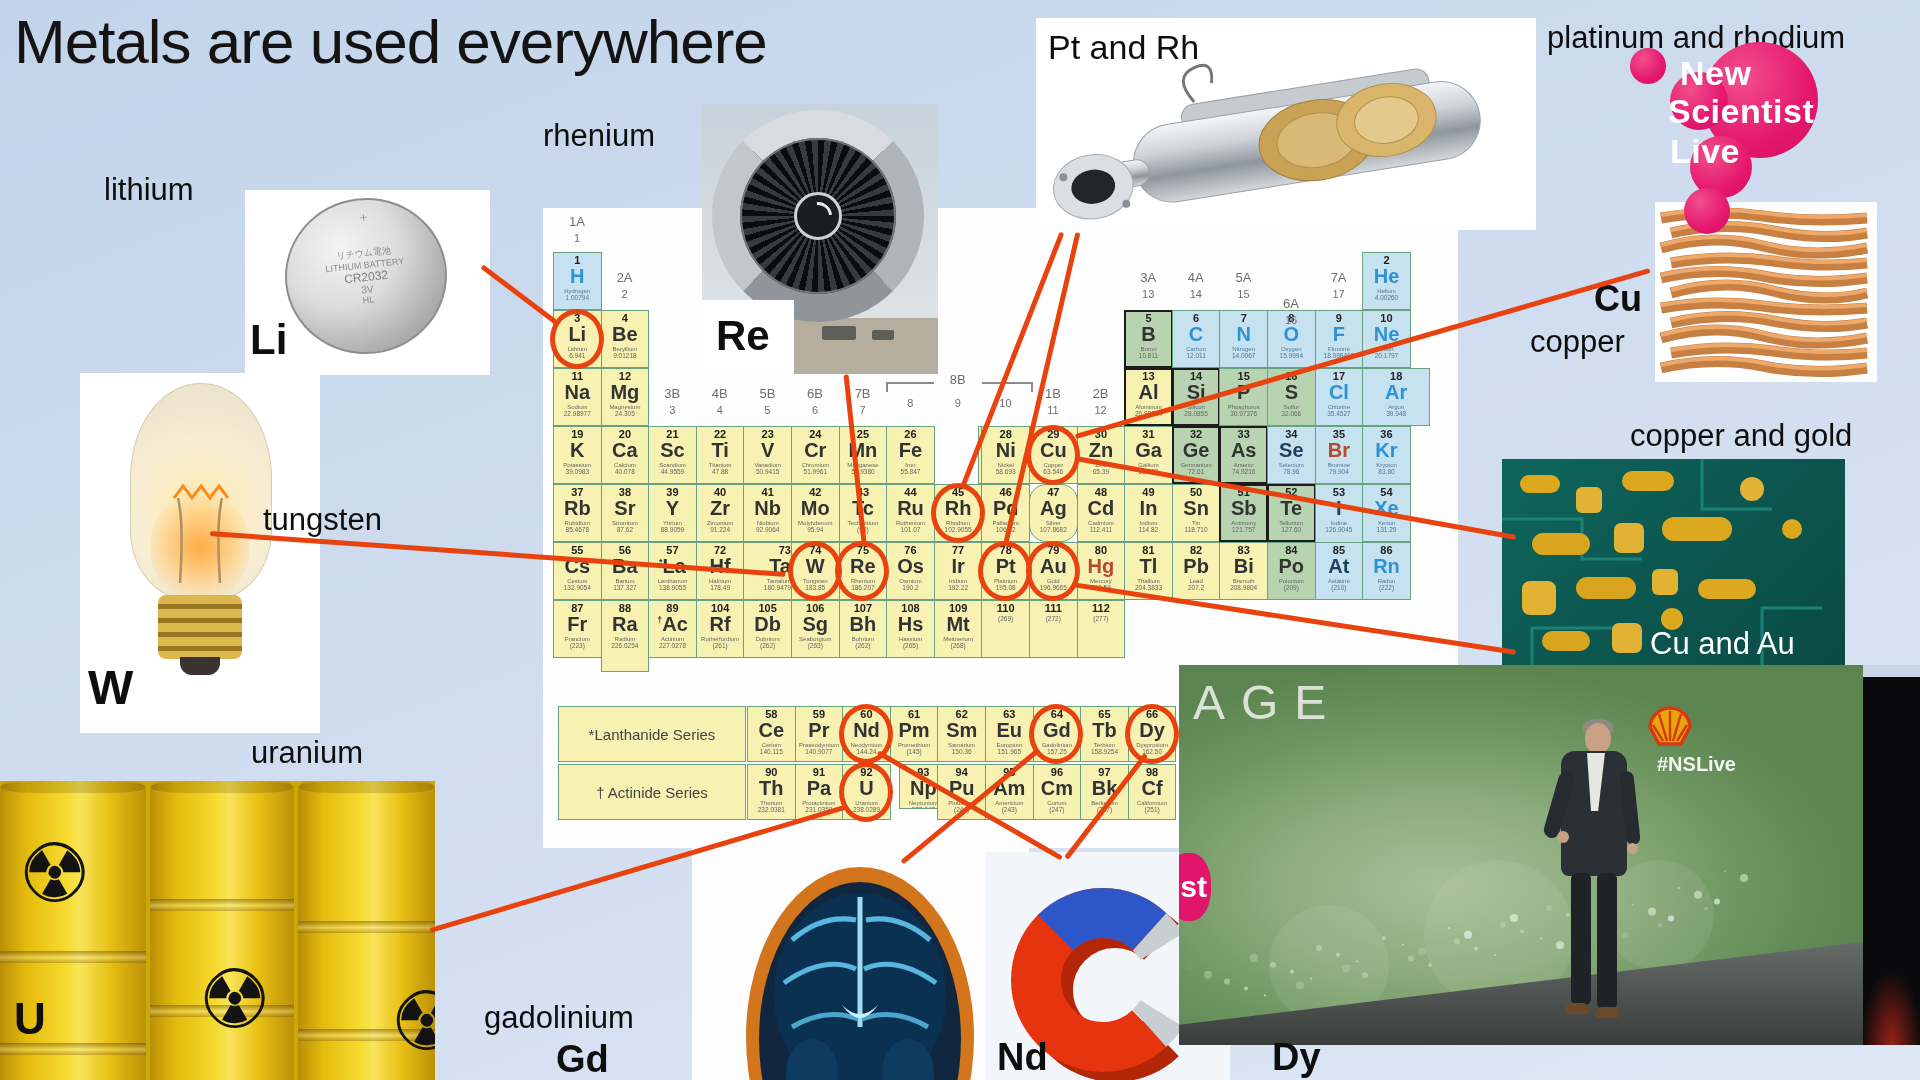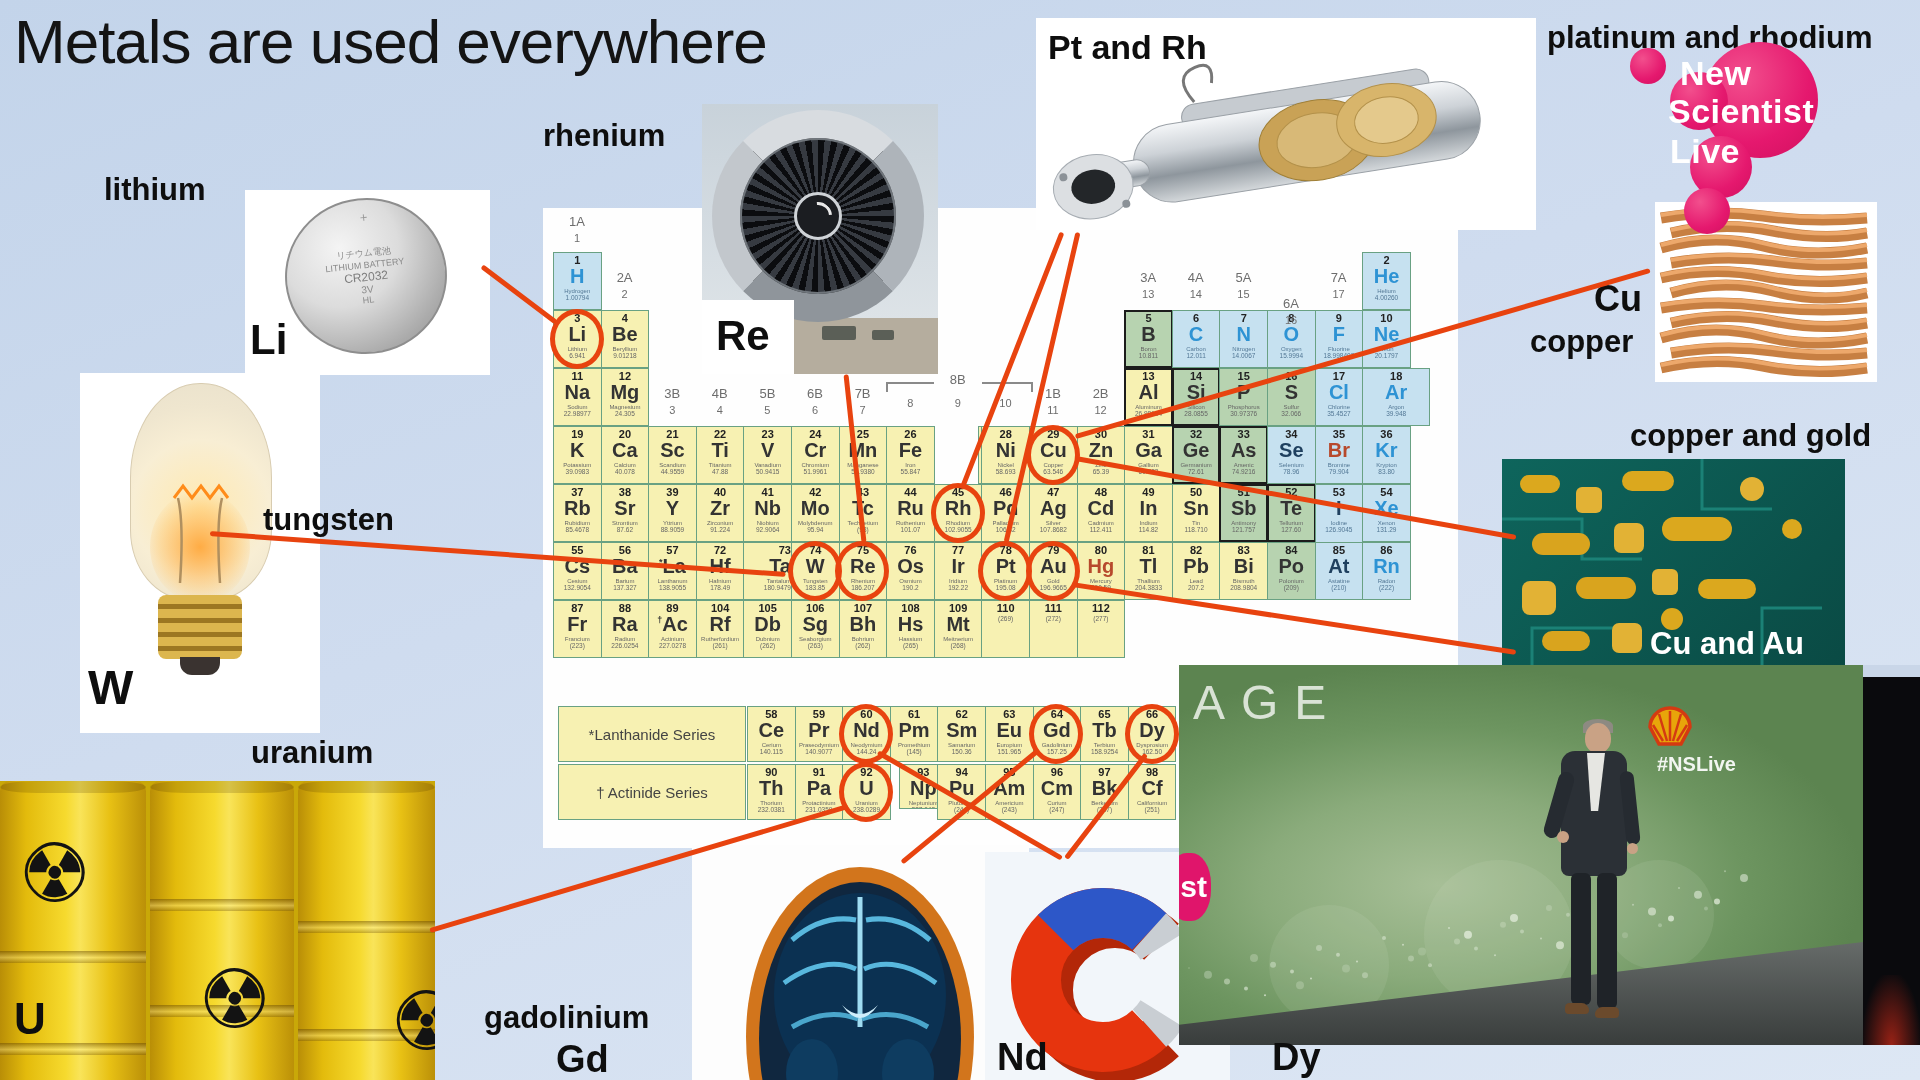--- a/index.html
+++ b/index.html
@@ -1,21 +1,21 @@
 <!DOCTYPE html>
 <html><head>
 <meta charset="utf-8">
 <style>
   html,body{margin:0;padding:0}
   body{width:1920px;height:1080px;overflow:hidden;position:relative;
        font-family:"Liberation Sans",sans-serif;
        background:linear-gradient(160deg,#c3d4ea 0%,#cfdcEF 45%,#dde7f4 100%)}
   .abs{position:absolute}
   .card{position:absolute;background:#fff;z-index:8;overflow:hidden}
-  .lbl{position:absolute;z-index:15;font-weight:bold;color:#0e0e0e;white-space:nowrap}
+  .lbl{position:absolute;z-index:15;font-weight:normal;color:#0e0e0e;white-space:nowrap}
   .biglbl{position:absolute;z-index:15;font-weight:bold;color:#0e0e0e}
   #title{position:absolute;left:14px;top:6px;font-size:62px;font-weight:400;color:#141414;letter-spacing:-1px;z-index:15}
   
   #panel{position:absolute;left:543px;top:208px;width:915px;height:640px;background:#fefefe;z-index:5}
   .tile{position:absolute;box-sizing:border-box;border:1px solid #69a183;text-align:center;overflow:hidden;z-index:6;line-height:1}
   .t-m{background:#f7f1b2}.t-g{background:#b7d3b0}.t-b{background:#c6e1f0}
   .tile .num{display:block;font-size:11px;font-weight:bold;color:#222;margin-top:2px}
   .tile .sym{display:block;font-size:20px;font-weight:bold;color:#333;margin-top:0px}
   .tile .sym sup{font-size:9px}
   .t-b .sym{color:#2e93d4}
@@ -370,21 +370,21 @@
       <span class="sym">Rh</span>
       <span class="nm">Rhodium</span>
       <span class="ms">102.9055</span>
     </div>
     <div class="tile t-m" style="left: 981.4px; top: 484px; width: 48.6px; height: 58px;">
       <span class="num">46</span>
       <span class="sym">Pd</span>
       <span class="nm">Palladium</span>
       <span class="ms">106.42</span>
     </div>
-    <div class="tile t-m" style="left: 1029px; top: 484px; width: 48.6px; height: 58px;">
+    <div class="tile t-m" style="left: 1029px; top: 484px; width: 48.6px; height: 58px; border-radius: 17px;">
       <span class="num">47</span>
       <span class="sym">Ag</span>
       <span class="nm">Silver</span>
       <span class="ms">107.8682</span>
     </div>
     <div class="tile t-m" style="left: 1076.6px; top: 484px; width: 48.6px; height: 58px;">
       <span class="num">48</span>
       <span class="sym">Cd</span>
       <span class="nm">Cadmium</span>
       <span class="ms">112.411</span>
@@ -532,21 +532,21 @@
       <span class="sym">Rn</span>
       <span class="nm">Radon</span>
       <span class="ms">(222)</span>
     </div>
     <div class="tile t-m" style="left: 553px; top: 600px; width: 48.6px; height: 58px;">
       <span class="num">87</span>
       <span class="sym">Fr</span>
       <span class="nm">Francium</span>
       <span class="ms">(223)</span>
     </div>
-    <div class="tile t-m" style="left: 600.6px; top: 600px; width: 48.6px; height: 58px;">
+    <div class="tile t-m" style="left: 600.6px; top: 600px; width: 48.6px; height: 72px;">
       <span class="num">88</span>
       <span class="sym">Ra</span>
       <span class="nm">Radium</span>
       <span class="ms">226.0254</span>
     </div>
     <div class="tile t-m" style="left: 648.2px; top: 600px; width: 48.6px; height: 58px;">
       <span class="num">89</span>
       <span class="sym"><sup>†</sup>Ac</span>
       <span class="nm">Actinium</span>
       <span class="ms">227.0278</span>

